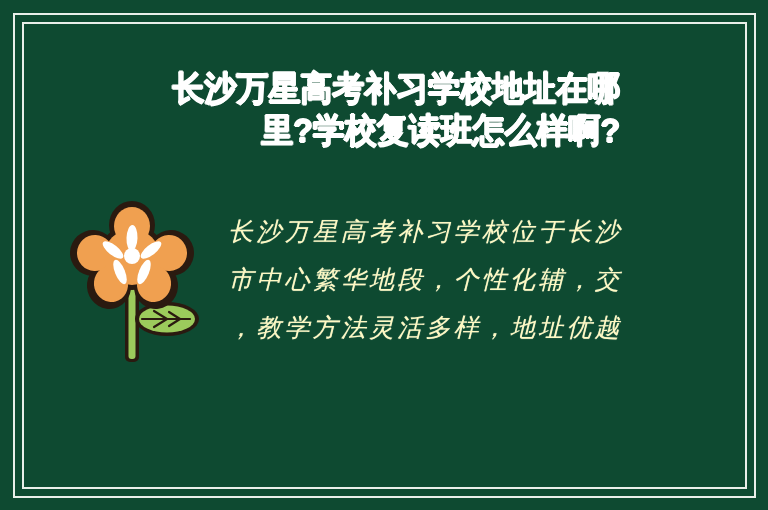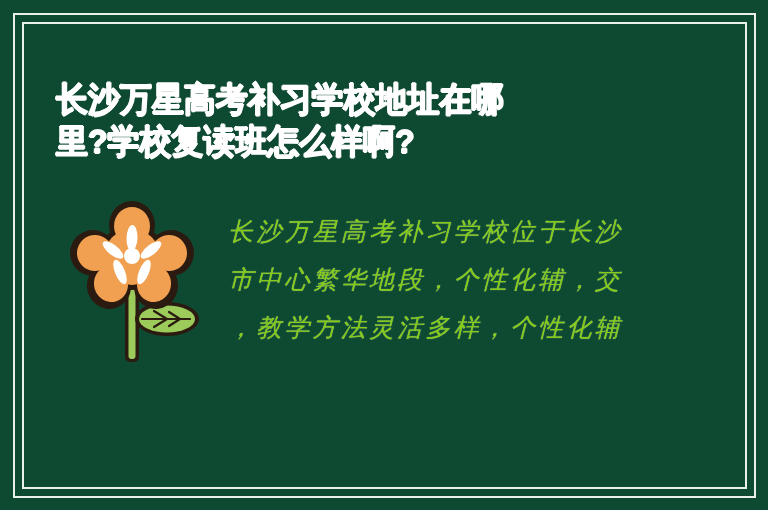--- a/index.html
+++ b/index.html
@@ -39,22 +39,23 @@
     top: 22px;
     width: 725px;
     height: 467px;
     border: 2px solid #e9efe9;
   }
 
   
   #headline {
     position: absolute;
     left: 56px;
-    top: 78px;
+    top: 67px;
     width: 600px;
+    text-align: right;
   }
   .headline-line {
     color: #ffffff;
     font-size: 34px;
     line-height: 42px;
     font-weight: 900;
     letter-spacing: 0px;
     white-space: nowrap;
     font-family: "Liberation Sans", "DejaVu Sans", sans-serif;
     transform: scaleX(0.94);
@@ -73,21 +74,21 @@
   #flower svg { display: block; width: 130px; height: 165px; }
 
   
   #body-copy {
     position: absolute;
     left: 228px;
     top: 208px;
     width: 418px;
   }
   .body-line {
-    color: #84cc16;
+    color: #fef9c3;
     font-size: 25px;
     line-height: 48px;
     white-space: nowrap;
     font-family: "DejaVu Serif", "Liberation Serif", serif;
     font-style: italic;
     letter-spacing: 3.2px;
     text-shadow: 0 0 1px rgba(255,255,255,0.55);
   }
 </style>
 </head>
@@ -143,16 +144,16 @@
         <ellipse cx="50" cy="72" rx="5" ry="13" transform="rotate(-22 50 72)"></ellipse>
         <ellipse cx="74" cy="72" rx="5" ry="13" transform="rotate(22 74 72)"></ellipse>
         <circle cx="62" cy="56" r="8"></circle>
       </g>
     </svg>
   </div>
 
   <div id="body-copy">
     <div class="body-line">长沙万星高考补习学校位于长沙</div>
     <div class="body-line">市中心繁华地段，个性化辅，交</div>
-    <div class="body-line">，教学方法灵活多样，个性化辅</div>
+    <div class="body-line">，教学方法灵活多样，地址优越</div>
   </div>
 
 </div>
 
 </body></html>

